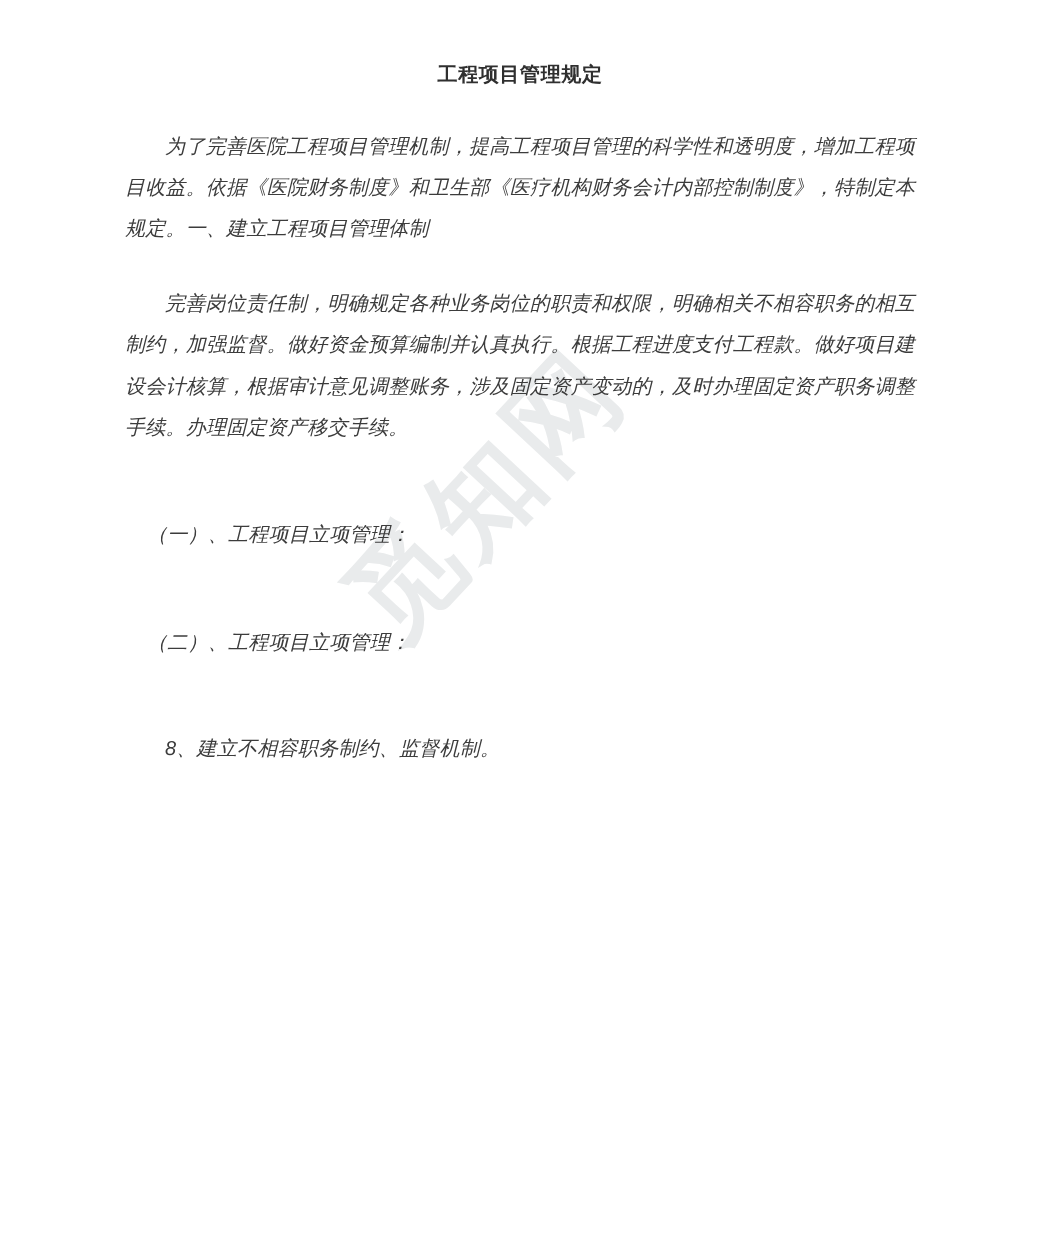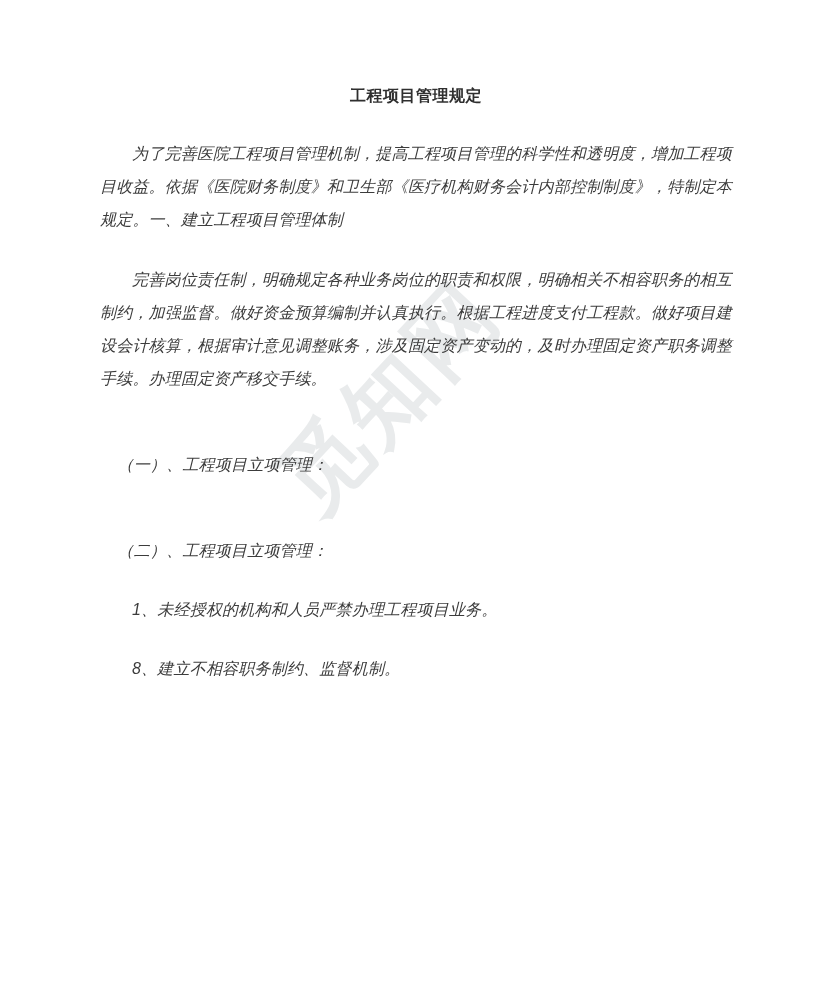--- a/index.html
+++ b/index.html
@@ -54,21 +54,21 @@
     box-sizing: border-box;
     width: 830px;
   }
 
   .doc-title {
     text-align: center;
     font-size: 16px;
     font-weight: bold;
     color: #2f2f2f;
     margin: 0;
-    padding-top: 86px;
+    padding-top: 50px;
     letter-spacing: 0.5px;
   }
 
   .para {
     font-size: 16px;
     color: #3c3c3c;
     line-height: 33px;
     text-align: justify;
     text-justify: inter-ideograph;
     margin: 0;
@@ -117,20 +117,19 @@
 
     <div class="gap-md"></div>
 
 
     <div class="gap-lg"></div>
 
     <p class="para indent1">（二）、工程项目立项管理：</p>
 
     <div class="gap-md"></div>
 
-    <p class="para indent2">1、未经授权的机构和人员严禁办理工程项目业务。</p>
 
     <div class="gap-md"></div>
 
     <p class="para indent2">8、建立不相容职务制约、监督机制。</p>
 
   </div>
 </div>
 
 </body></html>

